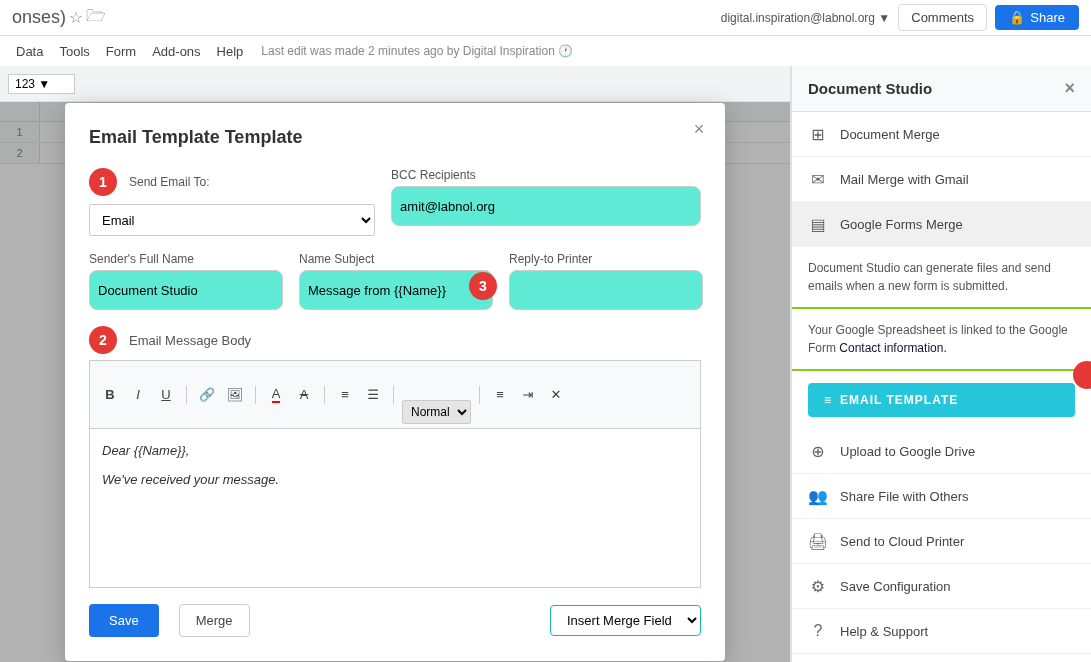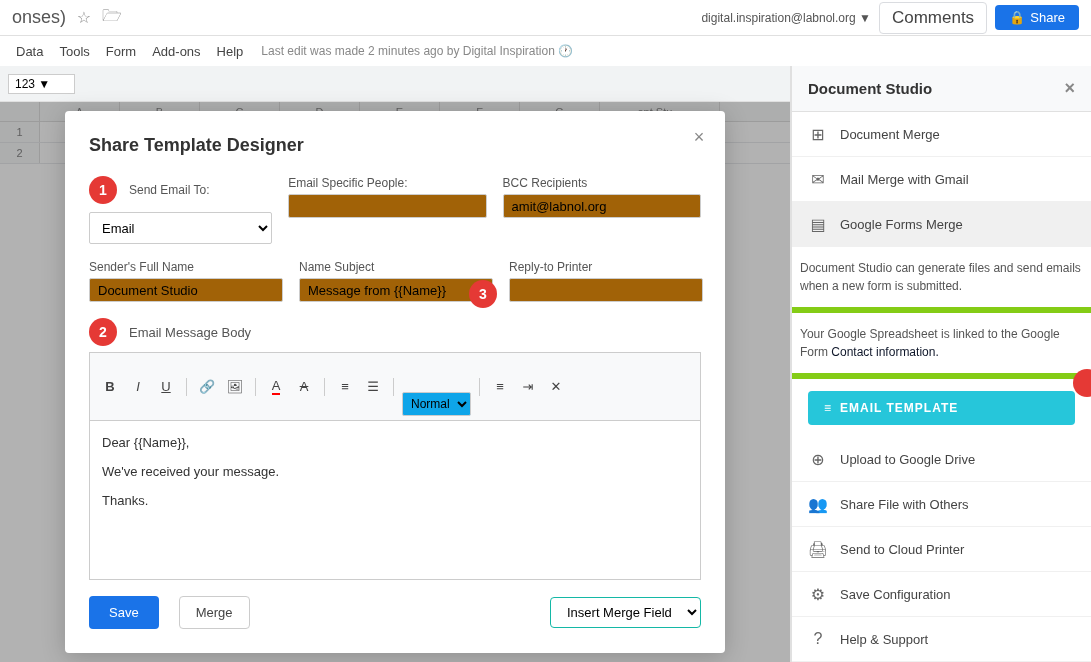--- a/index.html
+++ b/index.html
@@ -3,26 +3,26 @@
   <meta charset="utf-8">
   <style>
     * { box-sizing: border-box; margin: 0; padding: 0; }
     body { font-family: Arial, sans-serif; font-size: 13px; background: #fff; width: 1091px; height: 662px; overflow: hidden; position: relative; }
 
     
     .top-bar {
       display: flex; align-items: center; justify-content: space-between;
       padding: 4px 12px; background: #fff; border-bottom: 1px solid #e0e0e0; height: 36px;
     }
-    .top-bar-left { display: flex; align-items: center; gap: 8px; }
+    .top-bar-left { display: flex; align-items: center; }
     .app-title { font-size: 18px; color: #555; }
     .top-icon { width: 20px; height: 20px; color: #888; cursor: pointer; font-size: 16px; display: flex; align-items: center; justify-content: center; }
     .top-bar-right { display: flex; align-items: center; gap: 8px; }
     .user-email { font-size: 12px; color: #555; }
-    .btn-comments { background: #fff; border: 1px solid #dadce0; border-radius: 4px; padding: 5px 12px; font-size: 17px; cursor: pointer; color: #444; }
+    .btn-comments { background: #fff; border: 1px solid #dadce0; border-radius: 4px; padding: 5px 12px; font-size: 13px; cursor: pointer; color: #444; }
     .btn-share { background: #1a73e8; border: none; border-radius: 4px; padding: 5px 14px; font-size: 13px; cursor: pointer; color: #fff; display: flex; align-items: center; gap: 5px; }
 
     
     .menu-bar {
       display: flex; align-items: center; padding: 2px 8px; background: #fff; height: 30px; 
     }
     .menu-item { padding: 4px 8px; cursor: pointer; color: #444; font-size: 13px; border-radius: 3px; }
     .last-edit { font-size: 12px; color: #888; margin-left: 10px; display: flex; align-items: center; gap: 4px; }
 
     
@@ -59,21 +59,21 @@
       background: #f8f9fa; padding: 12px 16px; display: flex; align-items: center; justify-content: space-between;
       border-bottom: 1px solid #e0e0e0; font-size: 15px; font-weight: bold; color: #333;
     }
     .panel-close { cursor: pointer; color: #888; font-size: 18px; }
     .panel-menu-item {
       display: flex; align-items: center; gap: 12px; padding: 12px 16px;
       border-bottom: 1px solid #f0f0f0; cursor: pointer; color: #444; font-size: 13px;
     }
     .panel-menu-item.active { background: #f0f0f0; }
     .panel-icon { width: 20px; height: 20px; display: flex; align-items: center; justify-content: center; color: #666; font-size: 16px; }
-    .panel-desc { padding: 12px 8px; font-size: 12px; color: #555; line-height: 1.5; border-bottom: 6px solid #84cc16; }
+    .panel-desc { padding: 12px 16px; font-size: 12px; color: #555; line-height: 1.5; border-bottom: 2px solid #84cc16; }
     .panel-desc a { color: #0f172a; text-decoration: none; }
     .panel-btn-email {
       margin: 12px 16px; background: #26c6da; border: none; border-radius: 4px; padding: 10px 16px;
       color: #fff; font-size: 12px; font-weight: bold; letter-spacing: 1px; cursor: pointer;
       display: flex; align-items: center; gap: 8px; width: calc(100% - 32px);
     }
     .panel-action-item {
       display: flex; align-items: center; gap: 12px; padding: 12px 16px;
       border-bottom: 1px solid #f0f0f0; cursor: pointer; color: #444; font-size: 13px;
     }
@@ -94,46 +94,46 @@
       position: absolute; top: 12px; right: 12px; cursor: pointer; color: #888; font-size: 18px;
       width: 28px; height: 28px; display: flex; align-items: center; justify-content: center;
       border-radius: 50%; background: transparent; border: none;
     }
 
     
     .form-row { display: flex; gap: 16px; margin-bottom: 16px; }
     .form-group { display: flex; flex-direction: column; gap: 4px; }
     .form-label { font-size: 12px; color: #555; }
     .form-input {
-      border: 1px solid #ccc; border-radius: 2px; padding: 6px 8px; font-size: 13px;
-      outline: none; background: #a16207; height: 24px;
+      border: 1px solid #ccc; border-radius: 8px; padding: 6px 8px; font-size: 13px;
+      outline: none; background: #5eead4; height: 40px;
     }
     .form-select {
       border: 1px solid #ccc; border-radius: 2px; padding: 5px 8px; font-size: 13px;
       background: #fff; height: 32px; appearance: auto; cursor: pointer;
     }
 
     
     .editor-toolbar {
       display: flex; align-items: center; gap: 4px; border: 1px solid #ccc; border-bottom: none;
       padding: 4px 8px; background: #f8f9fa; flex-wrap: wrap;
     }
     .toolbar-btn {
       width: 24px; height: 24px; display: flex; align-items: center; justify-content: center;
       cursor: pointer; border-radius: 2px; font-size: 13px; color: #444; background: transparent; border: none;
     }
     .toolbar-sep { width: 1px; height: 18px; background: #ccc; margin: 0 4px; }
     .toolbar-select {
-      border: 1px solid #ccc; padding: 2px 4px; font-size: 12px; background: #0ea5e9; height: 24px;
+      border: 1px solid #ccc; padding: 2px 4px; font-size: 12px; background: #e5e5e5; height: 24px;
       border-radius: 2px;
       margin-top: 35px;
     }
     .editor-body {
       border: 1px solid #ccc; min-height: 160px; padding: 12px; font-size: 13px; color: #333;
-      line-height: 1.6; background: #fff;
+      line-height: 1.6; background: #fff; font-style: italic;
     }
     .editor-body p { margin-bottom: 8px; }
 
     
     .modal-footer { display: flex; align-items: center; justify-content: space-between; margin-top: 16px; }
     .btn-save { background: #1a73e8; color: #fff; border: none; border-radius: 4px; padding: 8px 20px; font-size: 13px; cursor: pointer; }
     .btn-cancel { background: #fff; color: #444; border: 1px solid #ccc; border-radius: 4px; padding: 8px 16px; font-size: 13px; cursor: pointer; margin-left: 8px; }
     .btn-merge {
       border: 1px solid #14b8a6; border-radius: 4px; padding: 6px 12px; font-size: 13px;
       background: #fff; cursor: pointer; display: flex; align-items: center; gap: 6px;
@@ -224,40 +224,36 @@
         <div class="grid-cell"></div>
         <div class="grid-cell"></div>
         <div class="grid-cell"></div>
         <div class="grid-cell" style="min-width:120px"></div>
       </div>
     </div>
 
     <div class="modal-overlay">
       <div class="modal">
         <button class="modal-close">×</button>
-        <h2 class="modal-title">Share Template Designer</h2>
+        <h2 class="modal-title">Email Template Template</h2>
 
         <div class="form-row">
           <div class="form-group" style="flex:1.2">
             <div style="display:flex;align-items:center;gap:6px;margin-bottom:4px">
               <div class="step-badge">1</div>
               <label class="form-label">Send Email To:</label>
             </div>
             <select class="form-select">
               <option>Email</option>
               <option>CC</option>
               <option>BCC</option>
               <option>Custom</option>
             </select>
           </div>
           <div class="form-group" style="flex:1.3">
-            <label class="form-label">Email Specific People:</label>
-            <input class="form-input" type="text" style="">
-          </div>
-          <div class="form-group" style="flex:1.3">
             <label class="form-label">BCC Recipients</label>
             <input class="form-input" type="text" value="amit@labnol.org" style="">
           </div>
         </div>
 
         <div class="form-row">
           <div class="form-group" style="flex:1.2">
             <label class="form-label">Sender's Full Name</label>
             <input class="form-input" type="text" value="Document Studio" style="">
           </div>
@@ -306,21 +302,20 @@
           </select>
           <div class="toolbar-sep"></div>
           <button class="toolbar-btn">≡</button>
           <button class="toolbar-btn">⇥</button>
           <button class="toolbar-btn">✕</button>
         </div>
 
         <div class="editor-body">
           <p>Dear {{Name}},</p>
           <p>We've received your message.</p>
-          <p>Thanks.</p>
         </div>
 
         <div class="modal-footer">
           <div style="display:flex;gap:12px">
             <button class="btn-save">Save</button>
             <button class="btn-cancel">Merge</button>
           </div>
           <select class="btn-merge">
             <option>Insert Merge Field</option>
           </select>

